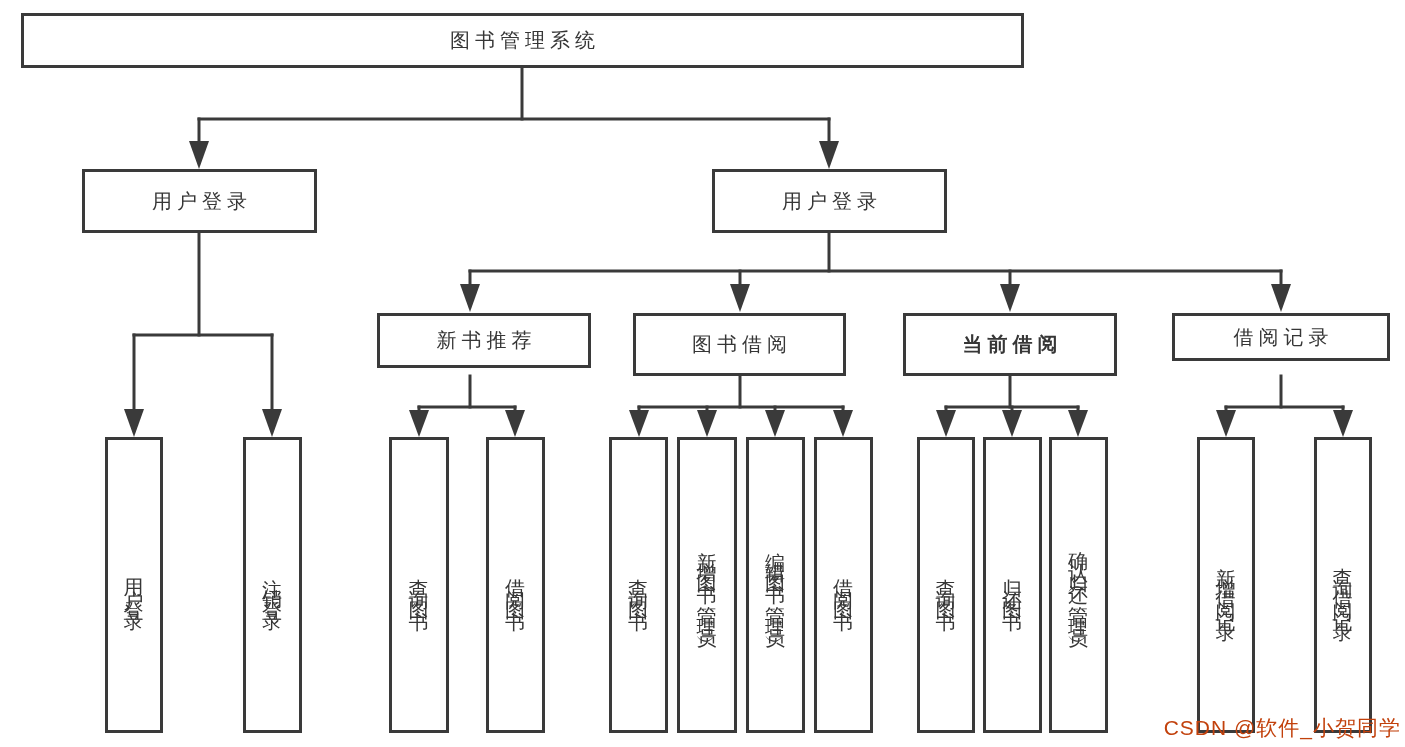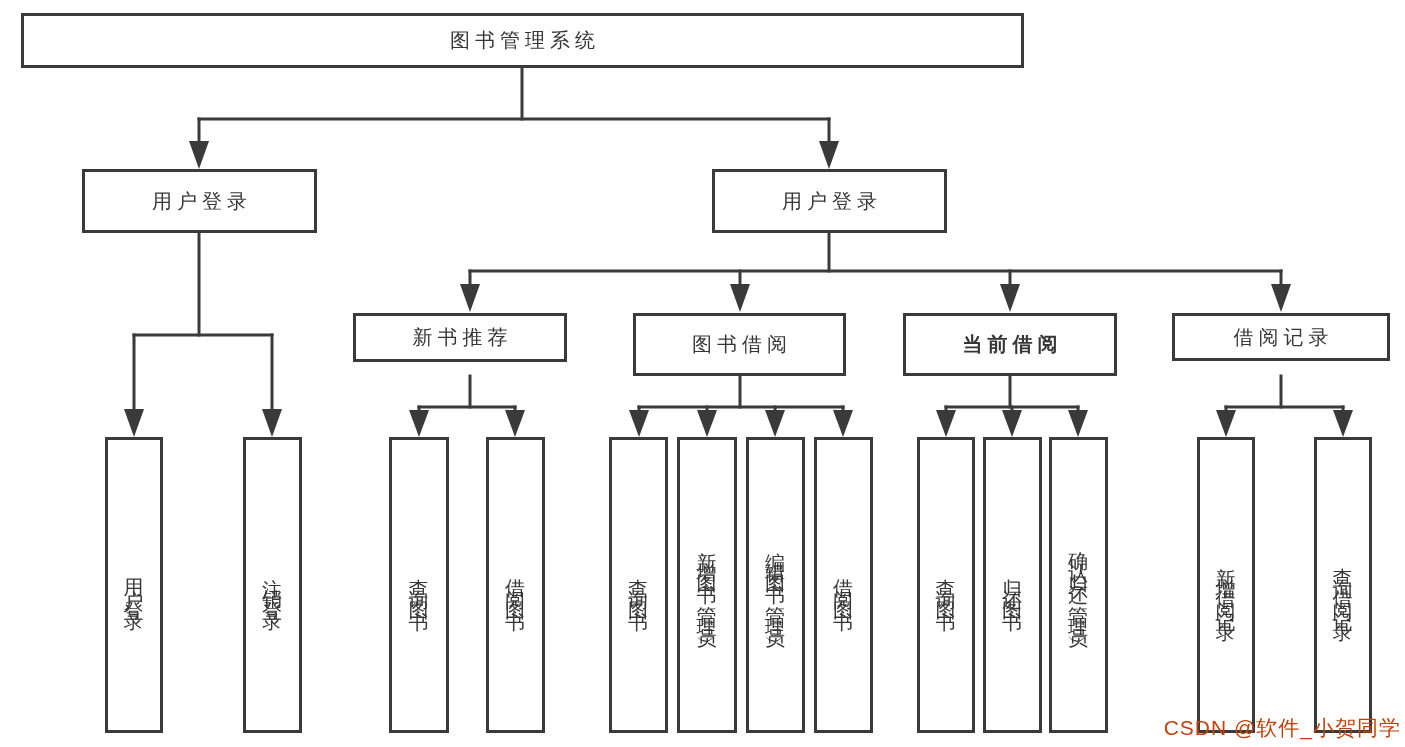--- a/index.html
+++ b/index.html
@@ -120,21 +120,21 @@
     <polygon points="1216,410 1236,410 1226,437" stroke="none"></polygon>
     <line x1="1343" y1="407" x2="1343" y2="414"></line>
     <polygon points="1333,410 1353,410 1343,437" stroke="none"></polygon>
   </svg>
 
   <div class="node h" style="left:21px; top:13px; width:1003px; height:55px;">图书管理系统</div>
 
   <div class="node h" style="left:82px; top:169px; width:235px; height:64px;">用户登录</div>
   <div class="node h" style="left:712px; top:169px; width:235px; height:64px;">用户登录</div>
 
-  <div class="node h" style="left:353px; top:313px; width:214px; height:49px;">新书推荐</div>
+  <div class="node h" style="left:377px; top:313px; width:214px; height:55px;">新书推荐</div>
   <div class="node h" style="left:633px; top:313px; width:213px; height:63px;">图书借阅</div>
   <div class="node h" style="left:903px; top:313px; width:214px; height:63px;font-weight:bold;">当前借阅</div>
   <div class="node h" style="left:1172px; top:313px; width:218px; height:48px;">借阅记录</div>
 
   <div class="node v" style="left:105px; top:437px; width:58px; height:296px;">用户登录</div>
   <div class="node v" style="left:243px; top:437px; width:59px; height:296px;">注销登录</div>
 
   <div class="node v" style="left:389px; top:437px; width:60px; height:296px;">查询图书</div>
   <div class="node v" style="left:486px; top:437px; width:59px; height:296px;">借阅图书</div>
 

